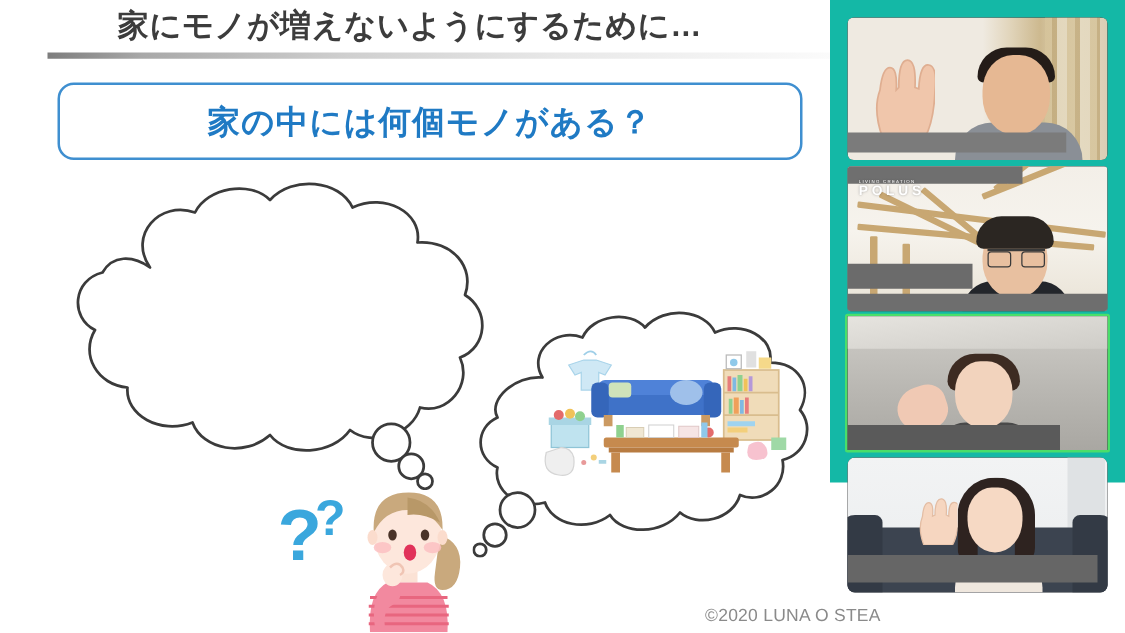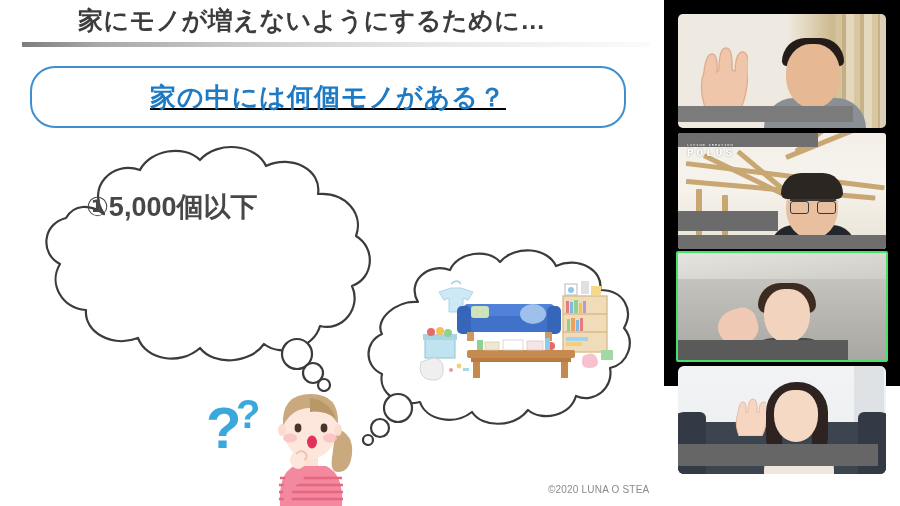--- a/index.html
+++ b/index.html
@@ -16,21 +16,21 @@
   .screen {
     position: relative;
     width: 900px;
     height: 506px;
     background: #ffffff;
   }
 
   
   .slide {
     position: absolute;
-    left: 0; top: 0;
+    left: 16px; top: 0;
     width: 700px;
     height: 506px;
     background: #ffffff;
     overflow: hidden;
   }
 
   .slide-title {
     position: absolute;
     left: 78px;
     top: 4px;
@@ -51,26 +51,25 @@
   }
 
   .question-box {
     position: absolute;
     left: 30px;
     top: 66px;
     width: 596px;
     height: 62px;
     box-sizing: border-box;
     border: 2px solid #3f8fd0;
-    border-radius: 25px;
+    border-radius: 13px;
     background: #ffffff;
     display: flex;
     align-items: center;
     justify-content: center;
-    text-decoration: underline;
   }
   .question-box-text {
     font-size: 26px;
     font-weight: bold;
     color: #1f7ac4;
     letter-spacing: 1px;
     white-space: nowrap;
   }
 
   
@@ -117,36 +116,35 @@
     left: 206px;
     top: 386px;
     width: 70px;
     height: 80px;
   }
 
   .copyright {
     position: absolute;
     left: 548px;
     top: 484px;
-    font-size: 10px;
+    font-size: 14px;
     color: #8a8a8a;
     letter-spacing: 0.2px;
     white-space: nowrap;
     text-align: center;
   }
 
   
   .video-panel {
     position: absolute;
     left: 664px;
     top: 0;
     width: 236px;
     height: 386px;
-    background: #000000;
-    font-family: Liberation Mono, monospace;
+    background: #14b8a6;
   }
   .tile {
     position: absolute;
     left: 14px;
     width: 208px;
     overflow: hidden;
     background: #202225;
   }
   .tile.active {
     border: 2px solid #4ade6a;
@@ -329,21 +327,20 @@
                C258 12 288 28 284 52 C312 50 330 72 322 94 C342 106 340 136 318 144
                C328 166 308 190 286 184 C280 206 248 216 230 202 C216 222 180 224 166 206
                C146 224 112 218 104 196 C78 206 50 190 52 168 C28 166 14 142 26 122
                C6 112 8 82 32 76 C40 62 56 62 70 72 Z" fill="#ffffff" stroke="#3b3b3b" stroke-width="2.2" stroke-linejoin="round"></path>
       <circle cx="263" cy="212" r="15" fill="#ffffff" stroke="#3b3b3b" stroke-width="2.2"></circle>
       <circle cx="279" cy="231" r="10" fill="#ffffff" stroke="#3b3b3b" stroke-width="2.2"></circle>
       <circle cx="290" cy="243" r="6" fill="#ffffff" stroke="#3b3b3b" stroke-width="2.2"></circle>
     </svg>
 
     <div class="options">
-      <div class="option-line">①5,000個以下</div>
     </div>
 
     <svg class="cloud-svg" id="cloud-right" width="272" height="200" viewBox="0 0 272 200">
       <path d="M56 56 C44 36 66 16 88 24 C96 6 126 2 138 16 C154 -2 186 2 194 20
                C216 10 242 24 238 44 C262 44 272 64 262 82 C274 96 266 118 248 122
                C252 142 232 158 214 150 C208 170 180 176 166 164 C152 182 120 182 110 166
                C92 180 64 174 58 156 C36 162 16 146 20 128 C2 120 2 96 20 88
                C12 74 34 54 56 56 Z" fill="#ffffff" stroke="#3b3b3b" stroke-width="2.2" stroke-linejoin="round"></path>
       <circle cx="36" cy="162" r="14" fill="#ffffff" stroke="#3b3b3b" stroke-width="2.2"></circle>
       <circle cx="18" cy="182" r="9" fill="#ffffff" stroke="#3b3b3b" stroke-width="2.2"></circle>

